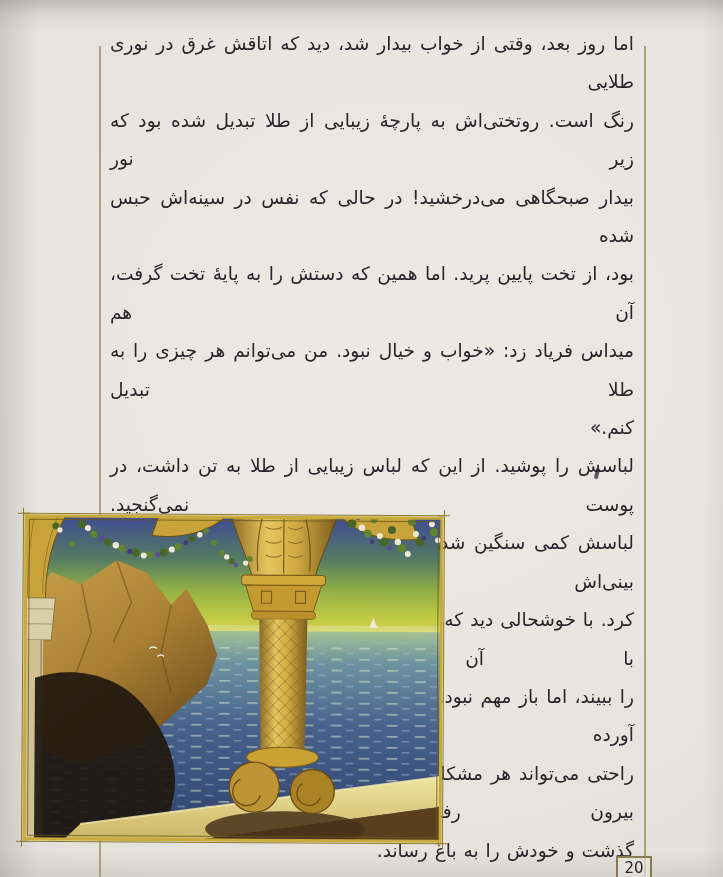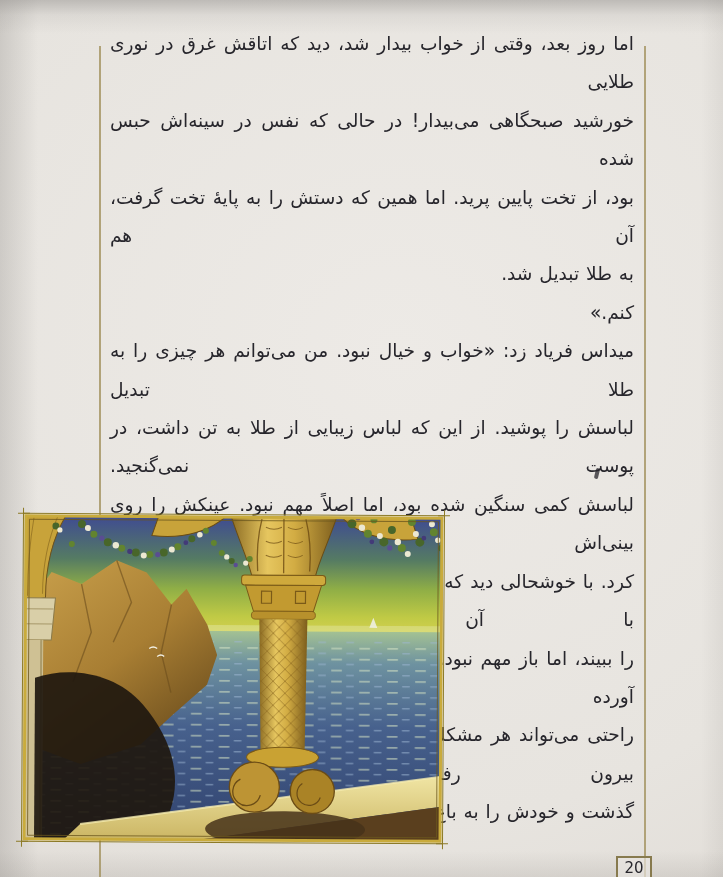--- a/index.html
+++ b/index.html
@@ -48,25 +48,25 @@
 </head>
 <body style="background: rgb(201, 199, 197);">
 
 <div class="page">
 
   <div class="rule left" style="background: rgb(163, 146, 95);"></div>
   <div class="rule right" style="background: rgb(163, 146, 95);"></div>
 
   <div class="text-block" dir="rtl" style="color: rgb(39, 38, 44);">
       <div class="line">اما روز بعد، وقتی از خواب بیدار شد، دید که اتاقش غرق در نوری طلایی</div>
-      <div class="line">خورشید صبحگاهی می‌بیدار! در حالی که نفس در سینه‌اش حبس شده</div>
+      <div class="line">رنگ است. روتختی‌اش به پارچهٔ زیبایی از طلا تبدیل شده بود که زیر نور</div>
+      <div class="line">بیدار صبحگاهی می‌درخشید! در حالی که نفس در سینه‌اش حبس شده</div>
       <div class="line">بود، از تخت پایین پرید. اما همین که دستش را به پایهٔ تخت گرفت، آن هم</div>
-      <div class="line last">به طلا تبدیل شد.</div>
+      <div class="line">میداس فریاد زد: «خواب و خیال نبود. من می‌توانم هر چیزی را به طلا تبدیل</div>
       <div class="line last">کنم.»</div>
-      <div class="line">میداس فریاد زد: «خواب و خیال نبود. من می‌توانم هر چیزی را به طلا تبدیل</div>
       <div class="line">لباسش را پوشید. از این که لباس زیبایی از طلا به تن داشت، در پوست نمی‌گنجید.</div>
       <div class="line">لباسش کمی سنگین شده بود، اما  اصلاً مهم نبود. عینکش را روی بینی‌اش جابه جا</div>
       <div class="line">کرد. با خوشحالی دید که آن هم به طلا تبدیل شد. دیگر نمی‌توانست با آن عینک جایی</div>
       <div class="line">را ببیند، اما باز مهم نبود. با خودش فکر کرد، با قدرتی که به دست آورده است به</div>
       <div class="line">راحتی می‌تواند هر مشکلی را از سر راه بردارد. با عجله از اتاقش بیرون رفت. از قصر</div>
       <div class="line last">گذشت و خودش را به باغ رساند.</div>
     </div>
 
   <div class="speck" style="background: rgb(39, 38, 44);"></div>
 

